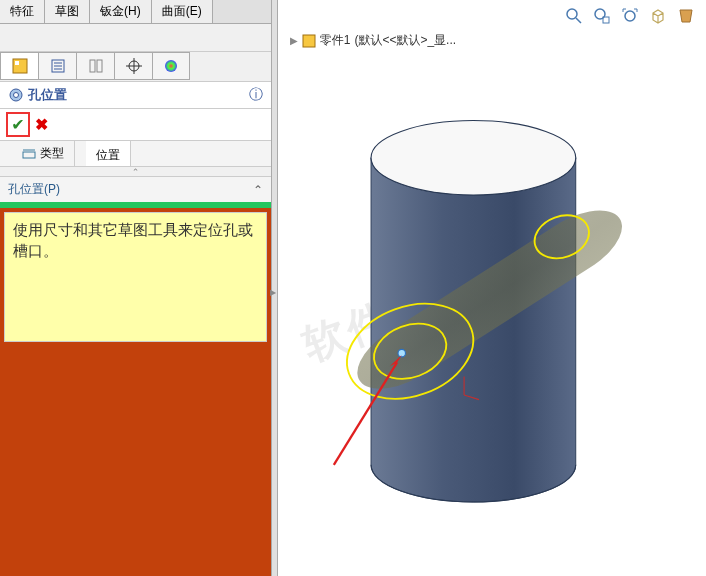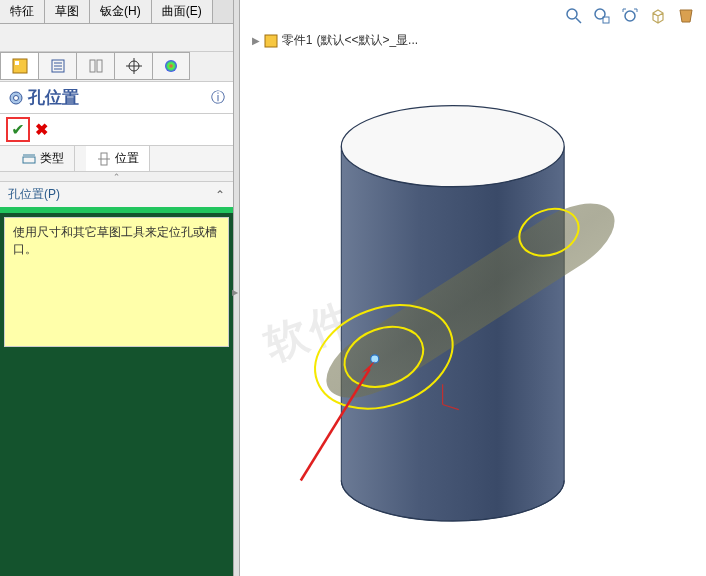--- a/index.html
+++ b/index.html
@@ -11,22 +11,22 @@
       height: 576px;
       overflow: hidden;
       position: relative;
     }
     .main-container {
       display: flex;
       height: 100%;
     }
     
     .left-panel {
-      width: 234px;
-      background: #14532d;
+      width: 272px;
+      background: #c2410c;
       border-right: 1px solid #aaa;
       display: flex;
       flex-direction: column;
     }
     
     .top-tabs {
       display: flex;
       background: #e0e0e0;
       height: 24px;
       border-bottom: 1px solid #aaa;
@@ -70,21 +70,21 @@
     .panel-title {
       display: flex;
       align-items: center;
       justify-content: space-between;
       padding: 4px 8px;
       background: #fff;
       border-bottom: 1px solid #ccc;
     }
     .panel-title-text {
       font-weight: bold;
-      font-size: 17px;
+      font-size: 13px;
       display: flex;
       align-items: center;
       gap: 4px;
       color: #3a5a9c;
     }
     .help-icon {
       color: #3a5a9c;
       font-size: 14px;
     }
     
@@ -126,20 +126,21 @@
       align-items: center;
       gap: 3px;
       padding: 3px 10px;
       border-right: 1px solid #ccc;
       cursor: pointer;
       font-size: 12px;
       margin-left: 11px;
     }
     .sub-tab.active {
       background: #fff;
+      flex-direction: column;
     }
     
     .collapse-divider {
       display: flex;
       justify-content: center;
       align-items: center;
       height: 10px;
       background: #f0f0f0;
       border-bottom: 1px solid #ccc;
       color: #888;
@@ -157,21 +158,21 @@
       font-size: 12px;
     }
     .expand-caret {
       color: #666;
     }
     .hint-box {
       background: #ffffaa;
       border: 1px solid #ccc;
       padding: 6px 8px;
       margin: 4px;
-      font-size: 12px;
+      font-size: 15px;
       color: #333;
       min-height: 130px;
     }
     .hint-line { margin-bottom: 6px; line-height: 1.4; }
     
     .right-panel {
       flex: 1;
       background: #fff;
       position: relative;
       display: flex;

